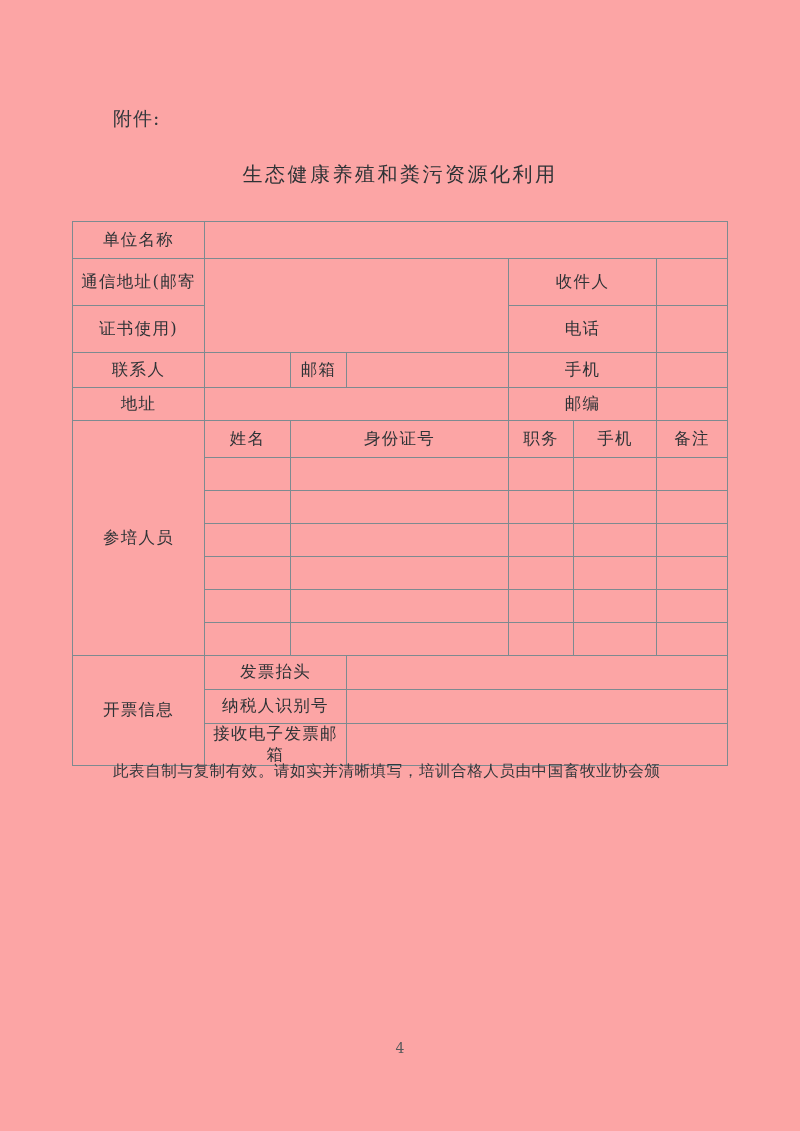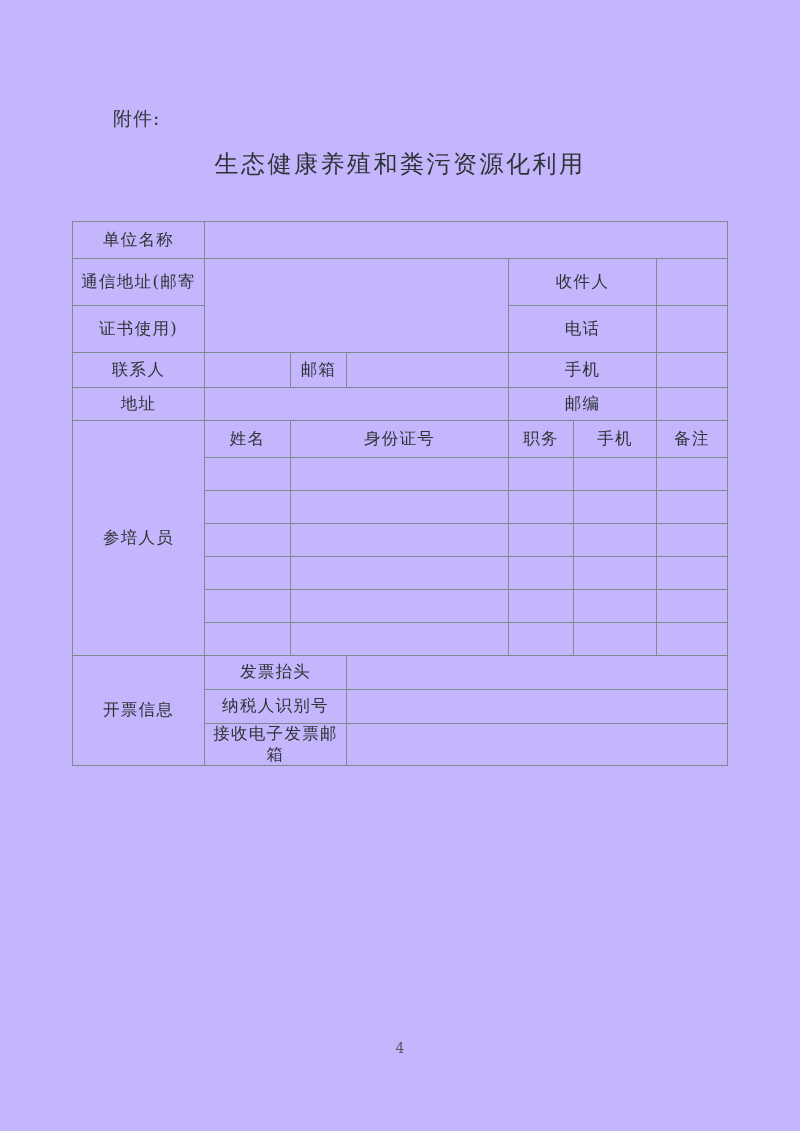--- a/index.html
+++ b/index.html
@@ -12,21 +12,21 @@
     height: 1131px;
     position: relative;
     font-family: "DejaVu Serif", "Liberation Serif", serif;
     color: #2a2a2a;
     overflow: hidden;
   }
 
   .page {
     position: absolute;
     inset: 0;
-    background: #c4b5fd;
+    background: #fca5a5;
   }
 
   
   .attach-label {
     position: absolute;
     left: 113px;
     top: 106px;
     font-size: 19px;
     letter-spacing: 1px;
     color: #33383c;
@@ -34,25 +34,25 @@
 
   
   .title-block {
     position: absolute;
     left: 0;
     top: 152px;
     width: 800px;
     text-align: center;
   }
   .doc-title {
-    font-size: 24px;
+    font-size: 20px;
     letter-spacing: 2.5px;
     color: #2e3336;
     line-height: 1;
-    margin: 0;
+    margin: 12px;
     font-weight: normal;
   }
   .doc-title.second {
     margin-top: 31px;
   }
 
   
   .form-table {
     position: absolute;
     left: 72px;
@@ -230,17 +230,18 @@
       </tr>
       <tr class="r-inv">
         <td colspan="2">接收电子发票邮箱</td>
         <td colspan="4"></td>
       </tr>
 
     </tbody>
   </table>
 
   <div class="note">
+    <span>此表自制与复制有效。请如实并清晰填写，培训合格人员由中国畜牧业协会颁</span>
   </div>
 
   <div class="page-number">4</div>
 
 </div>
 
 </body></html>

